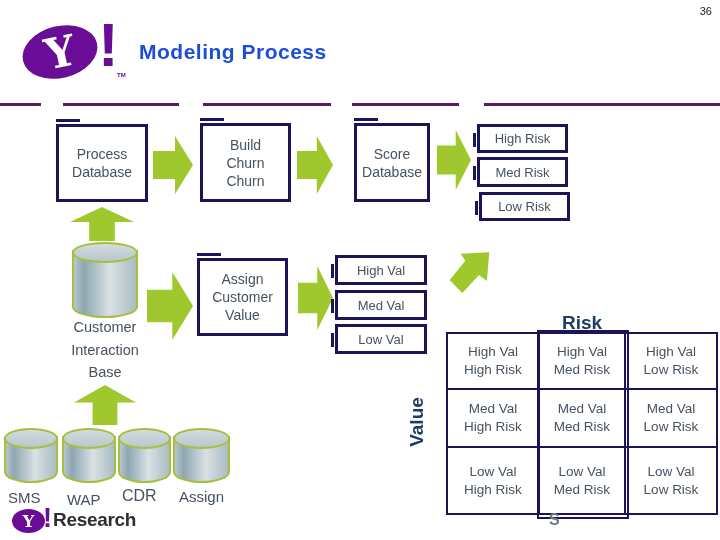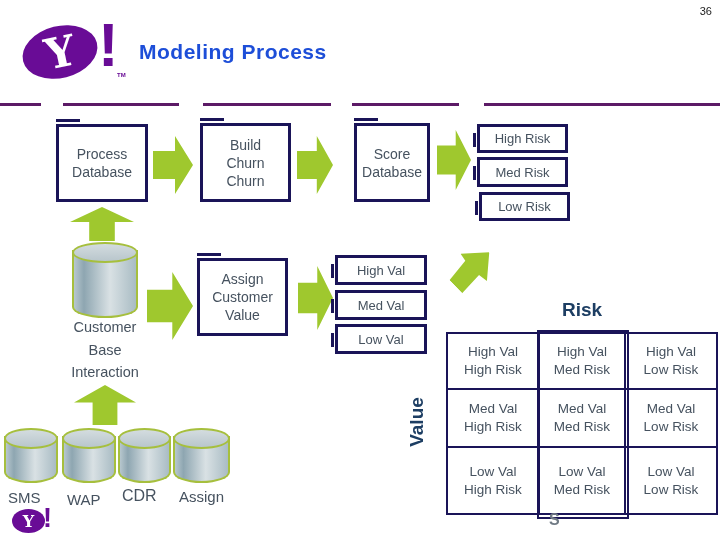--- a/index.html
+++ b/index.html
@@ -157,22 +157,22 @@
     <span>Low Risk</span>
   </div>
 
   <div class="arrow-up" style="left:70px;top:207px;width:64px;height:34px;"></div>
   <div class="cyl" style="left:72px;top:242px;width:66px;height:76px;">
     <div class="body"></div>
     <div class="top"></div>
   </div>
   <div class="slate-label" style="left:35px;top:316px;width:140px;text-align:center;font-size:14.5px;line-height:22.5px;">
     <span style="display:block;">Customer</span>
+    <span style="display:block;">Interaction</span>
     <span style="display:block;">Base</span>
-    <span style="display:block;">Interaction</span>
   </div>
   <div class="arrow-right" style="left:147px;top:272px;width:46px;height:68px;"></div>
   <div class="flowbox" style="left:197px;top:258px;width:85px;height:72px;justify-content:center;">
     <span>Assign</span>
     <span>Customer</span>
     <span>Value</span>
   </div>
   <div class="arrow-right" style="left:298px;top:266px;width:35px;height:64px;"></div>
 
   <div class="smallbox" style="left:335px;top:255px;width:86px;height:24px;">
@@ -182,21 +182,21 @@
     <span>Med Val</span>
   </div>
   <div class="smallbox" style="left:335px;top:324px;width:86px;height:24px;">
     <span>Low Val</span>
   </div>
 
   <div class="arrow-ne" style="left:448px;top:246px;width:48px;height:46px;">
     <div class="inner"></div>
   </div>
 
-  <div class="axis-label" style="left:446px;top:299px;width:272px;text-align:center;">Risk</div>
+  <div class="axis-label" style="left:446px;top:312px;width:272px;text-align:center;">Risk</div>
   <div class="axis-label" style="left:372px;top:411px;width:90px;height:22px;text-align:center;transform:rotate(-90deg);">Value</div>
 
   <div class="matrix">
     <div class="cell">
       <span>High Val</span>
       <span>High Risk</span>
     </div>
     <div class="cell">
       <span>High Val</span>
       <span>Med Risk</span>
@@ -254,14 +254,15 @@
 
   <span class="slate-label" style="left:8px;top:489px;font-size:15px;">SMS</span>
   <span class="slate-label" style="left:67px;top:491px;font-size:15px;">WAP</span>
   <span class="slate-label" style="left:122px;top:487px;font-size:16px;">CDR</span>
   <span class="slate-label" style="left:179px;top:488px;font-size:15px;">Assign</span>
 
   <div class="footer-oval" style="left:12px;top:509px;width:33px;height:24px;">
     <span class="y">Y</span>
   </div>
   <span class="footer-bang" style="left:43px;top:505px;font-size:27px;">!</span>
+  <span class="footer-research" style="left:53px;top:509px;">Research</span>
 
 </div>
 
 </body></html>

